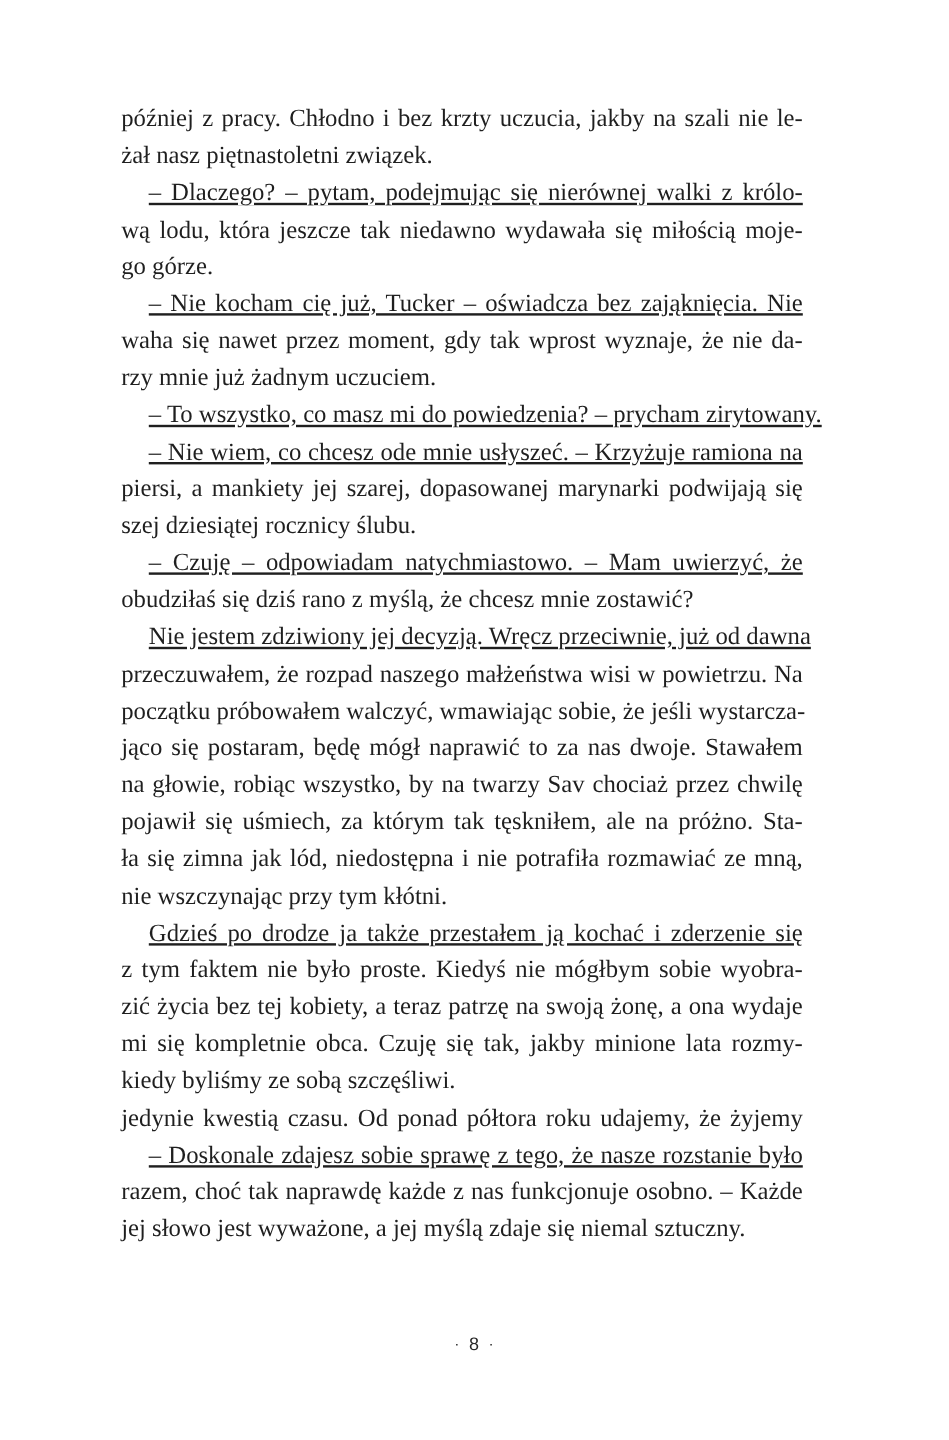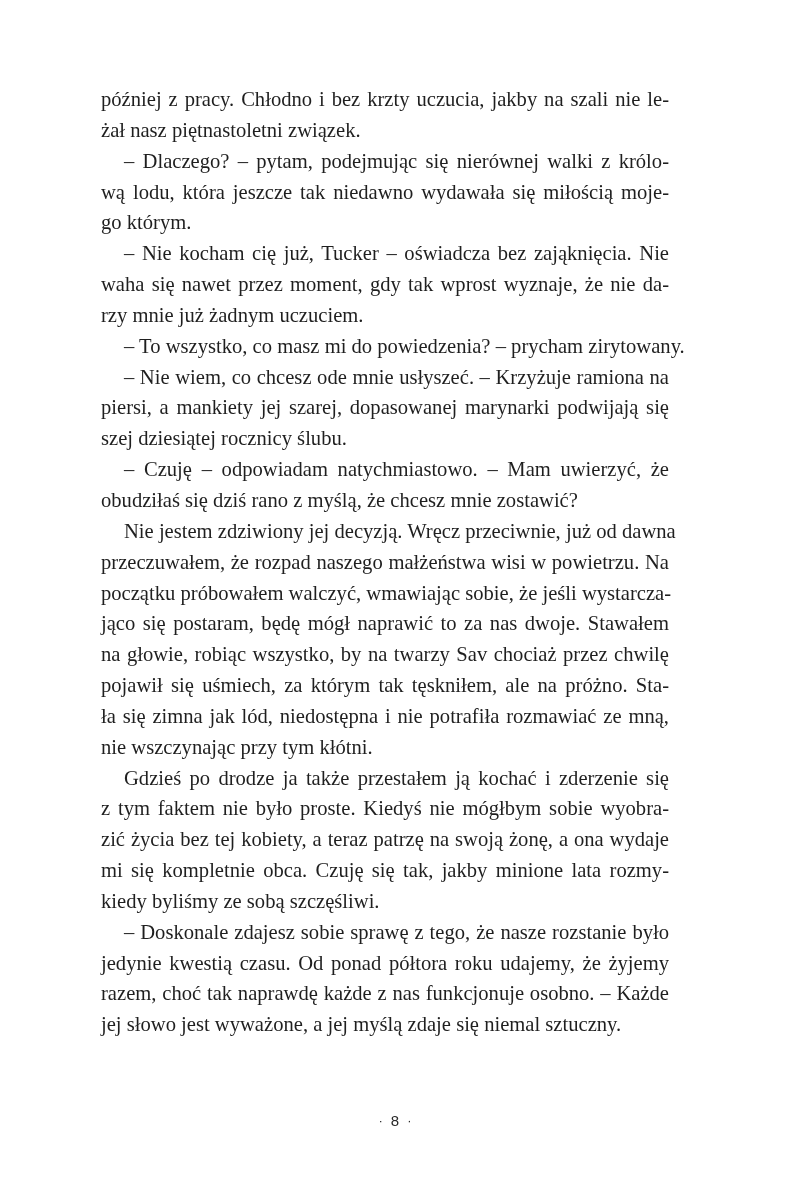--- a/index.html
+++ b/index.html
@@ -38,20 +38,21 @@
       text-align: justify;
       text-align-last: justify;
       height: 30.85px;
       overflow: visible;
     }
     .line.last {
       text-align-last: left;
     }
     .line.indent {
       padding-left: 23px;
+      text-decoration: underline;
     }
     .page-number {
       position: absolute;
       left: 0;
       width: 791px;
       top: 1112px;
       text-align: center;
       font-family: "Liberation Sans", "DejaVu Sans", sans-serif;
       font-size: 15px;
       color: #2a2a2a;
@@ -67,21 +68,21 @@
   </style>
 </head>
 <body>
 
 <div class="page">
   <div class="text-block" id="text-block">
       <span class="line">później z pracy. Chłodno i bez krzty uczucia, jakby na szali nie le-</span>
       <span class="line last">żał nasz piętnastoletni związek.</span>
       <span class="line indent">– Dlaczego? – pytam, podejmując się nierównej walki z królo-</span>
       <span class="line">wą lodu, która jeszcze tak niedawno wydawała się miłością moje-</span>
-      <span class="line last">go którym.</span>
+      <span class="line last">go górze.</span>
       <span class="line indent">– Nie kocham cię już, Tucker – oświadcza bez zająknięcia. Nie</span>
       <span class="line">waha się nawet przez moment, gdy tak wprost wyznaje, że nie da-</span>
       <span class="line last">rzy mnie już żadnym uczuciem.</span>
       <span class="line indent">– To wszystko, co masz mi do powiedzenia? – prycham zirytowany.</span>
       <span class="line indent">– Nie wiem, co chcesz ode mnie usłyszeć. – Krzyżuje ramiona na</span>
       <span class="line">piersi, a mankiety jej szarej, dopasowanej marynarki podwijają się</span>
       <span class="line last">szej dziesiątej rocznicy ślubu.</span>
       <span class="line indent">– Czuję – odpowiadam natychmiastowo. – Mam uwierzyć, że</span>
       <span class="line last">obudziłaś się dziś rano z myślą, że chcesz mnie zostawić?</span>
       <span class="line indent">Nie jestem zdziwiony jej decyzją. Wręcz przeciwnie, już od dawna</span>
@@ -90,22 +91,22 @@
       <span class="line">jąco się postaram, będę mógł naprawić to za nas dwoje. Stawałem</span>
       <span class="line">na głowie, robiąc wszystko, by na twarzy Sav chociaż przez chwilę</span>
       <span class="line">pojawił się uśmiech, za którym tak tęskniłem, ale na próżno. Sta-</span>
       <span class="line">ła się zimna jak lód, niedostępna i nie potrafiła rozmawiać ze mną,</span>
       <span class="line last">nie wszczynając przy tym kłótni.</span>
       <span class="line indent">Gdzieś po drodze ja także przestałem ją kochać i zderzenie się</span>
       <span class="line">z tym faktem nie było proste. Kiedyś nie mógłbym sobie wyobra-</span>
       <span class="line">zić życia bez tej kobiety, a teraz patrzę na swoją żonę, a ona wydaje</span>
       <span class="line">mi się kompletnie obca. Czuję się tak, jakby minione lata rozmy-</span>
       <span class="line last">kiedy byliśmy ze sobą szczęśliwi.</span>
+      <span class="line">jedynie kwestią czasu. Od ponad półtora roku udajemy, że żyjemy</span>
       <span class="line indent">– Doskonale zdajesz sobie sprawę z tego, że nasze rozstanie było</span>
-      <span class="line">jedynie kwestią czasu. Od ponad półtora roku udajemy, że żyjemy</span>
       <span class="line">razem, choć tak naprawdę każde z nas funkcjonuje osobno. – Każde</span>
       <span class="line last">jej słowo jest wyważone, a jej myślą zdaje się niemal sztuczny.</span>
     </div>
 
   <div class="page-number">
     <span class="dot">·</span><span>8</span><span class="dot">·</span>
   </div>
 </div>
 
 </body></html>

